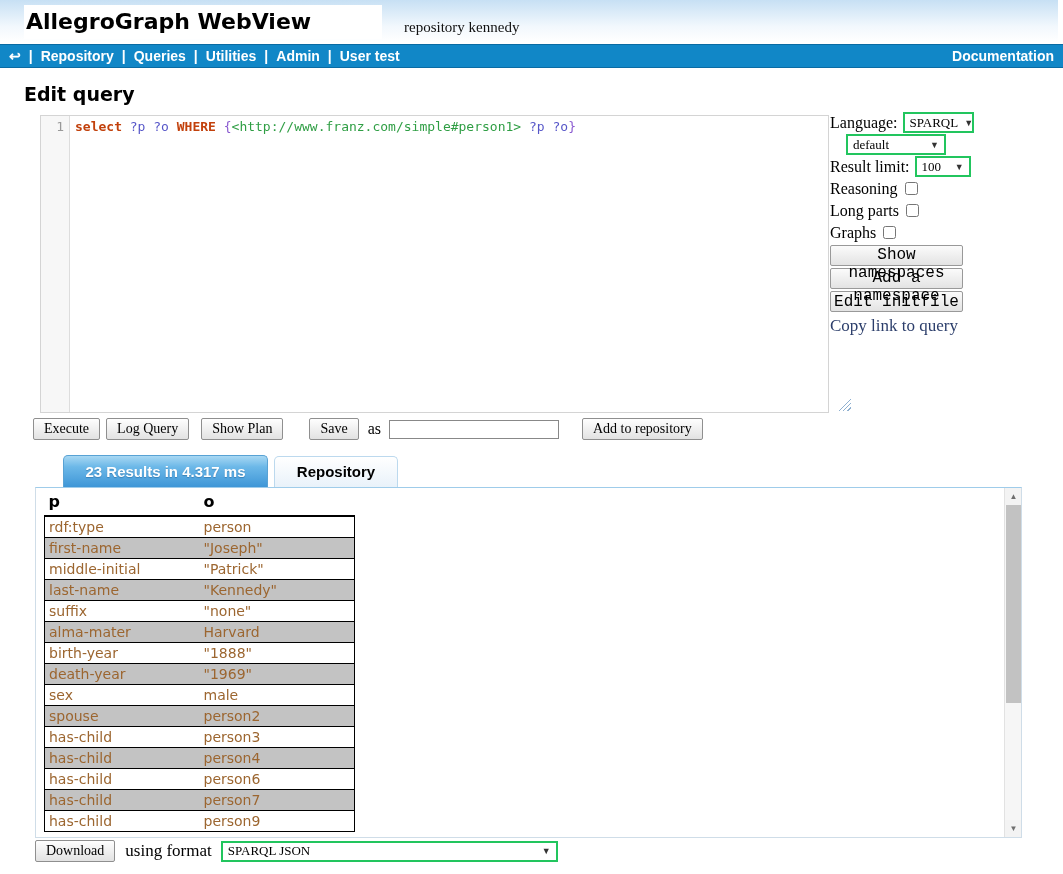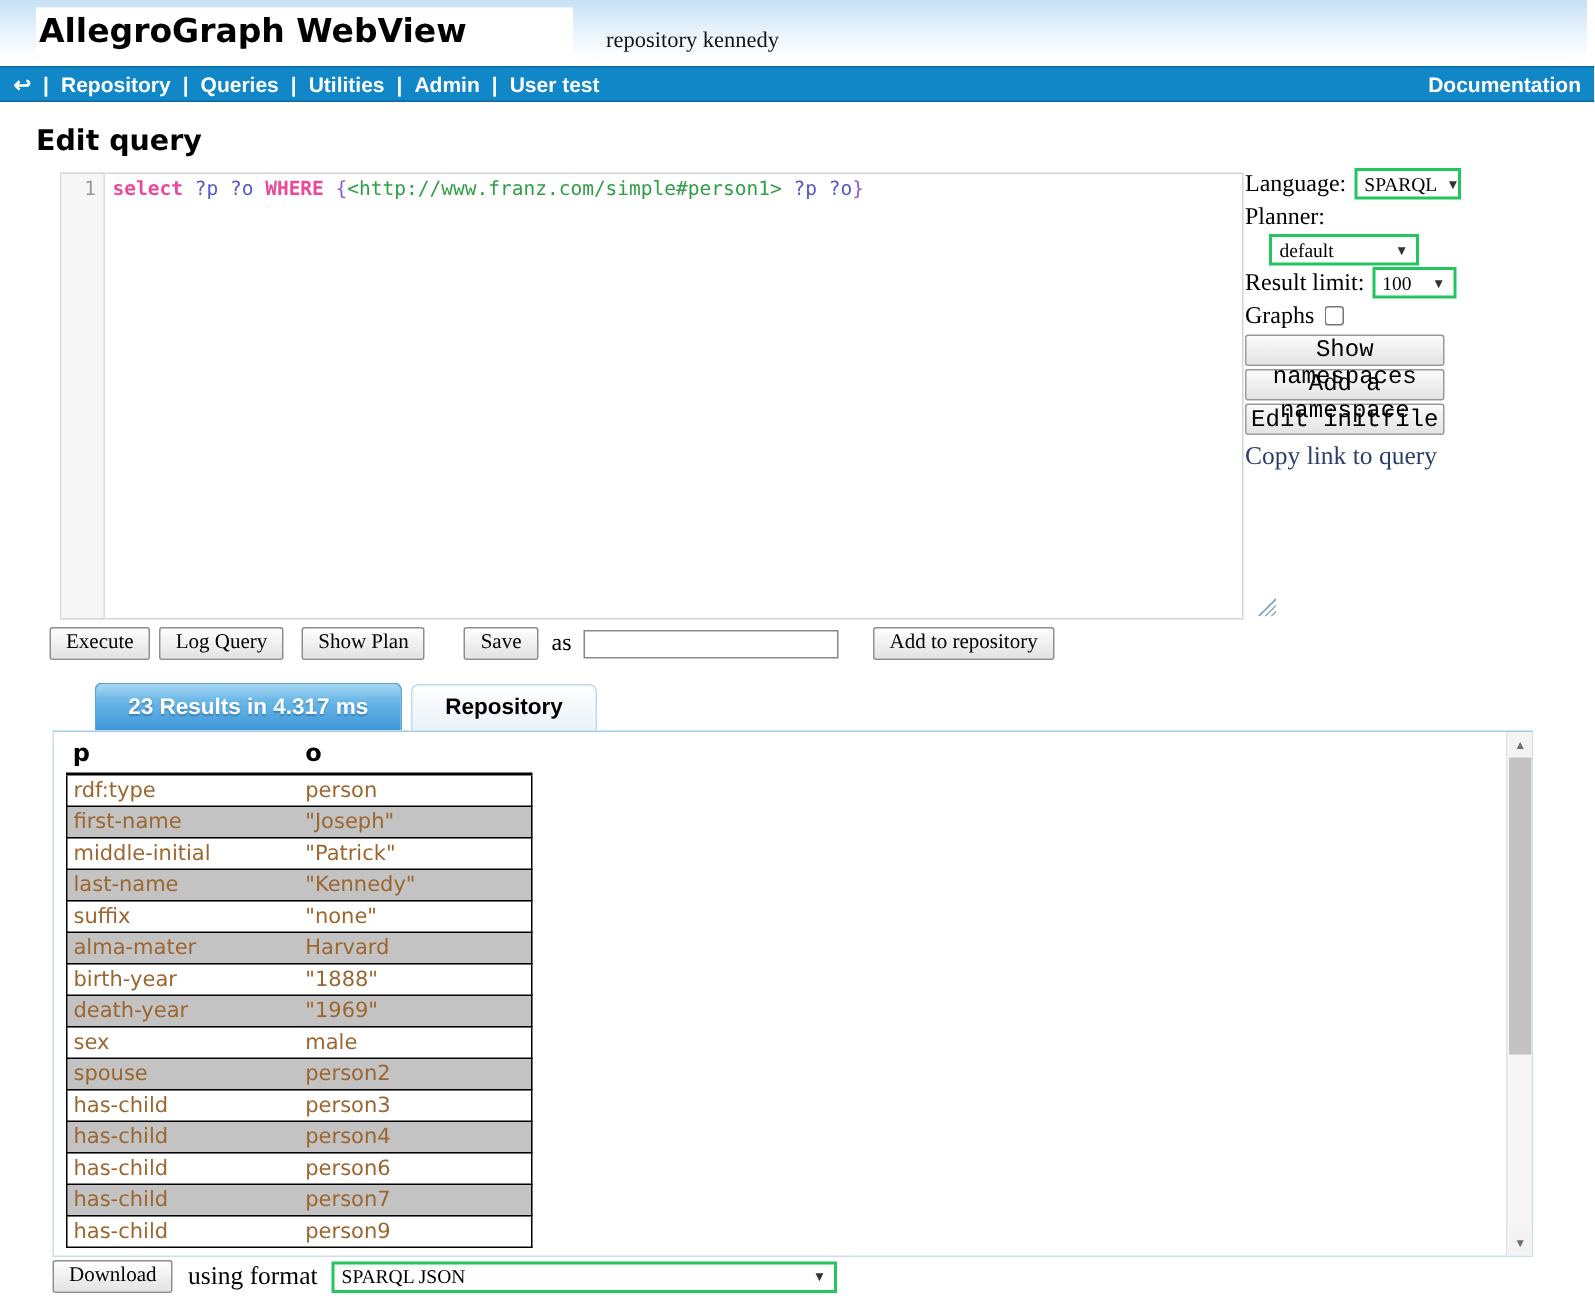--- a/index.html
+++ b/index.html
@@ -30,21 +30,21 @@
                   font-size:19px; font-weight:bold; color:#000; }
 
   
   .editor { position:absolute; left:40px; top:115px; width:789px; height:298px;
             border:1px solid #d4d4d4; background:#fff; display:flex; }
   .gutter { width:29px; background:#f7f7f7; border-right:1px solid #ddd;
             text-align:right; padding:3px 5px 0 0; color:#999;
             font-family:"DejaVu Sans Mono", monospace; font-size:13px; }
   .code { padding:3px 0 0 5px; font-family:"DejaVu Sans Mono", monospace; font-size:13px;
           white-space:pre; color:#333; }
-  .kw  { color:#ec4899; font-weight:bold;text-align:center; }
+  .kw  { color:#c2410c; font-weight:bold;text-align:center; }
   .var { color:#5656c8; }
   .br  { color:#8a5ad0; }
   .uri { color:#2f9e44; }
   .pl  { color:#333; }
   .resize-grip { position:absolute; left:838px; top:398px; width:13px; height:13px;
                  background:repeating-linear-gradient(-45deg, transparent 0 2px, #8fb0d0 2px 3px);
                  clip-path:polygon(100% 0, 100% 100%, 0 100%); cursor:nwse-resize; }
 
   
   button.std { font-family:"Liberation Serif", serif; font-size:14px; color:#000;
@@ -152,34 +152,39 @@
 
   <div class="sidebar">
     <div class="opt-row">
       <span>Language:</span>
       <span class="fselect sel-language">
         <span>SPARQL</span>
         <span class="arrow">▼</span>
       </span>
     </div>
     <div class="opt-row">
-      <span>Planner:</span>
-    </div>
-    <div class="opt-row">
       <span class="fselect sel-planner" style="margin-left:16px;">
         <span>default</span>
         <span class="arrow">▼</span>
       </span>
     </div>
     <div class="opt-row">
       <span>Result limit:</span>
       <span class="fselect sel-limit">
         <span>100</span>
         <span class="arrow">▼</span>
       </span>
+    </div>
+    <div class="opt-row">
+      <span>Reasoning</span>
+      <input type="checkbox" style="">
+    </div>
+    <div class="opt-row">
+      <span>Long parts</span>
+      <input type="checkbox" style="">
     </div>
     <div class="opt-row">
       <span>Graphs</span>
       <input type="checkbox" style="">
     </div>
     <button class="side-btn">Show namespaces</button>
     <button class="side-btn">Add a namespace</button>
     <button class="side-btn">Edit initfile</button>
     <div class="copy-link">Copy link to query</div>
   </div>

